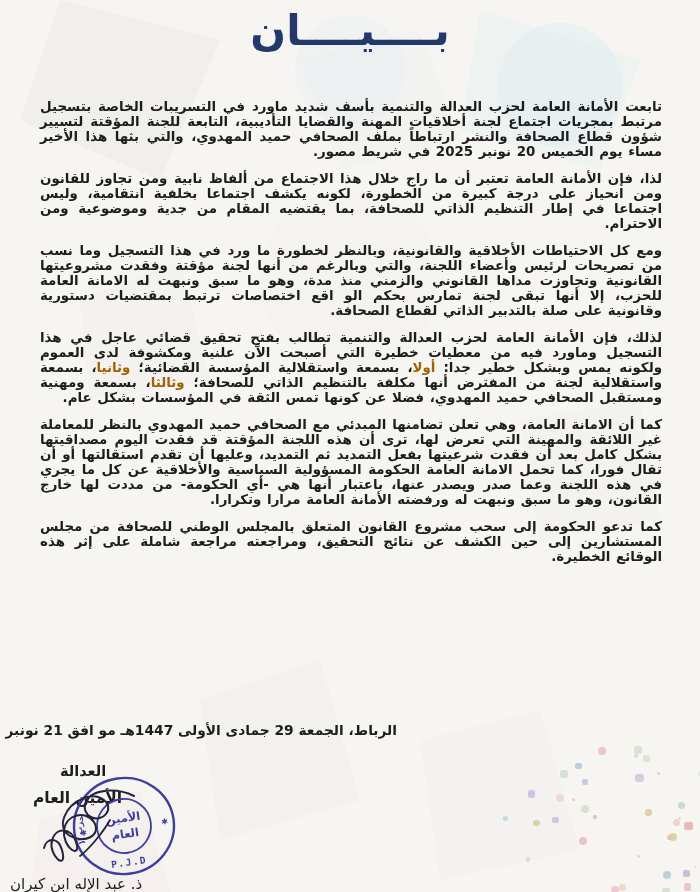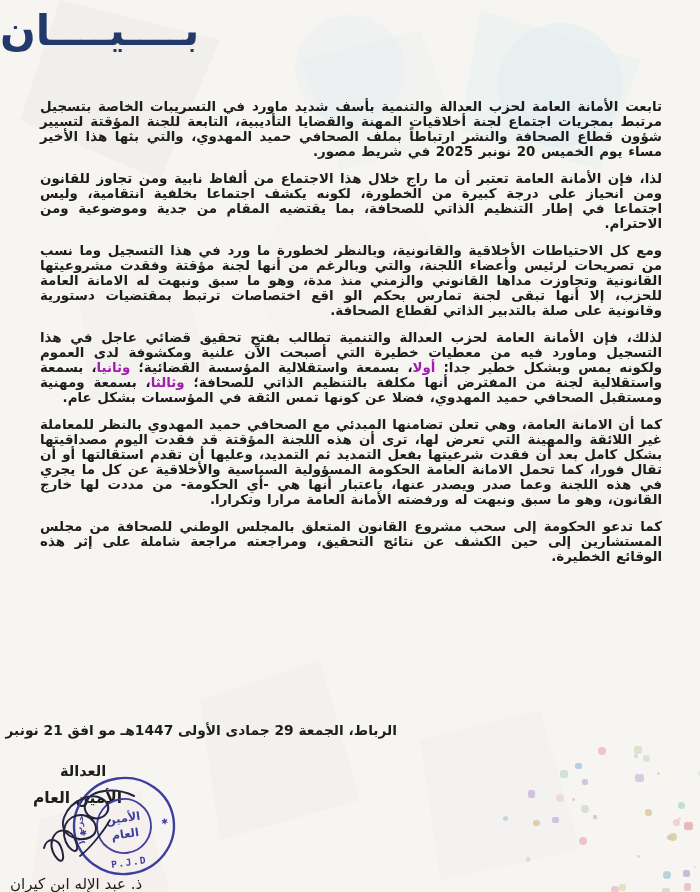--- a/index.html
+++ b/index.html
@@ -3,27 +3,27 @@
 <meta charset="utf-8">
 <style>
   html,body{margin:0;padding:0;}
   body{width:700px;height:892px;overflow:hidden;background:#f6f5f2;
        font-family:"DejaVu Sans",sans-serif;}
   .page{position:relative;width:700px;height:892px;overflow:hidden;background:#f6f5f2;}
   .bg-layer{position:absolute;inset:0;z-index:0;pointer-events:none;}
   .mosaic{position:absolute;inset:0;z-index:1;pointer-events:none;}
   .mosaic .dot{position:absolute;}
   .content{position:absolute;inset:0;z-index:2;direction:rtl;}
-  .doc-title{position:absolute;top:6px;left:0;width:100%;text-align:left;
+  .doc-title{position:absolute;top:6px;left:0;width:100%;text-align:center;
              font-size:42px;font-weight:bold;color:#24396b;letter-spacing:1px;}
   .paragraphs{position:absolute;top:99px;right:38px;left:40px;
               text-align:justify;color:#1d1d1b;}
   .paragraphs p{margin:0 0 12px 0;font-size:13.4px;font-weight:bold;line-height:15px;
                 word-spacing:1px;}
-  .hl{color:#a21caf;font-weight:bold;}
+  .hl{color:#a16207;font-weight:bold;}
   .date-line{position:absolute;top:722px;right:303px;direction:rtl;white-space:nowrap;
              font-size:13.8px;font-weight:bold;color:#1d1d1b;}
   .sig-label{position:absolute;top:763px;left:60px;font-size:14.5px;font-weight:bold;color:#1d1d1b;}
   .sig-title{position:absolute;top:789px;left:33px;font-size:15.5px;font-weight:bold;color:#1d1d1b;}
   .stamp{position:absolute;top:774px;left:70px;width:108px;height:104px;transform:rotate(-8deg);}
   .scribble{position:absolute;top:786px;left:22px;width:120px;height:92px;}
   .sig-name{position:absolute;top:875px;left:10px;font-size:15px;font-weight:normal;color:#1d1d1b;white-space:nowrap;}
 </style>
 </head>
 <body>

